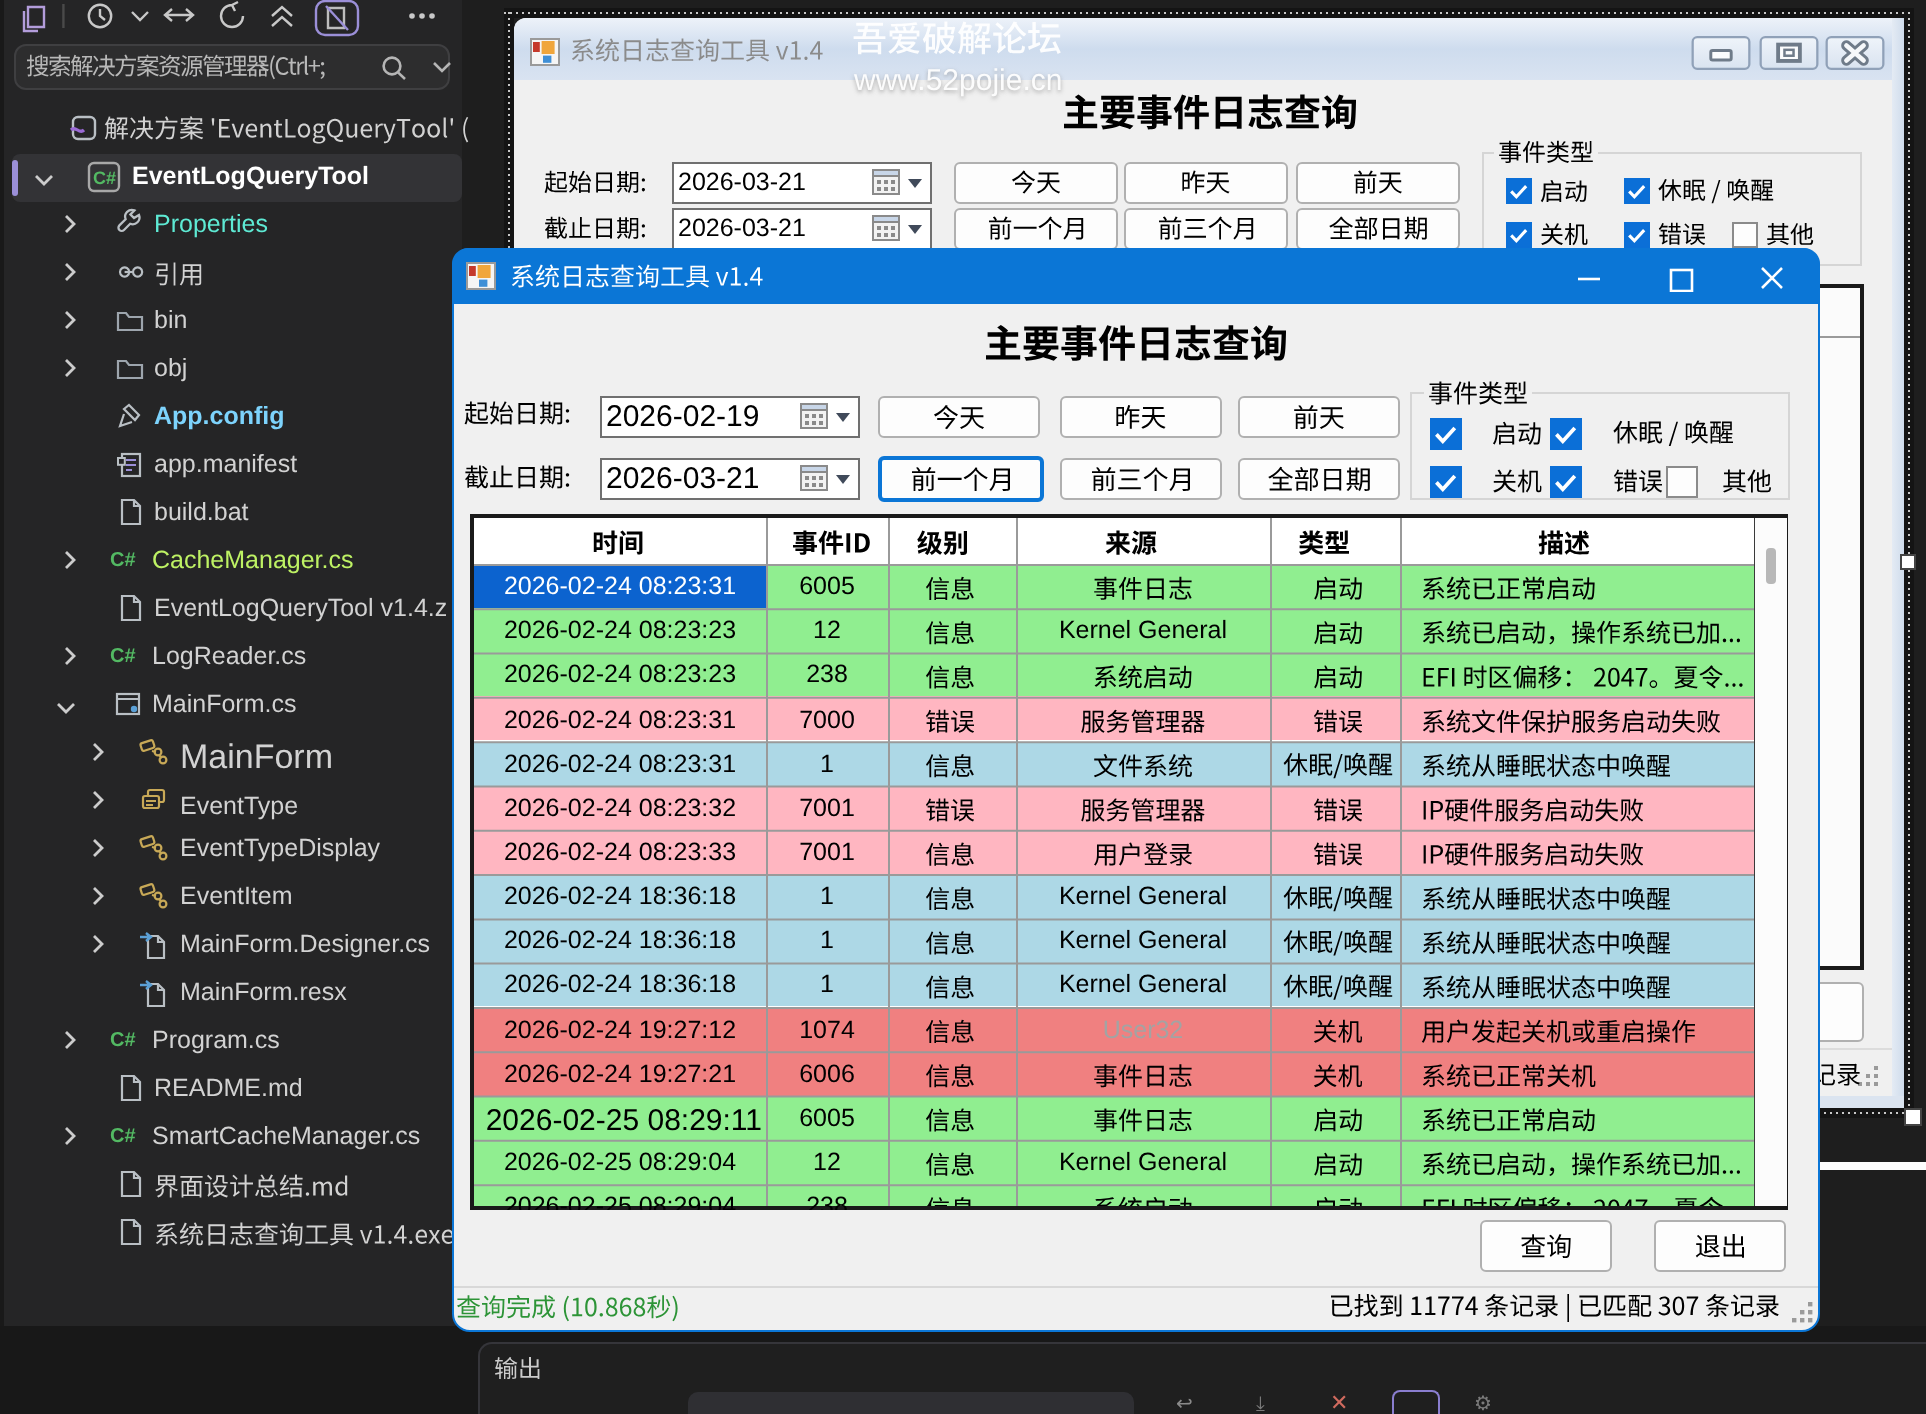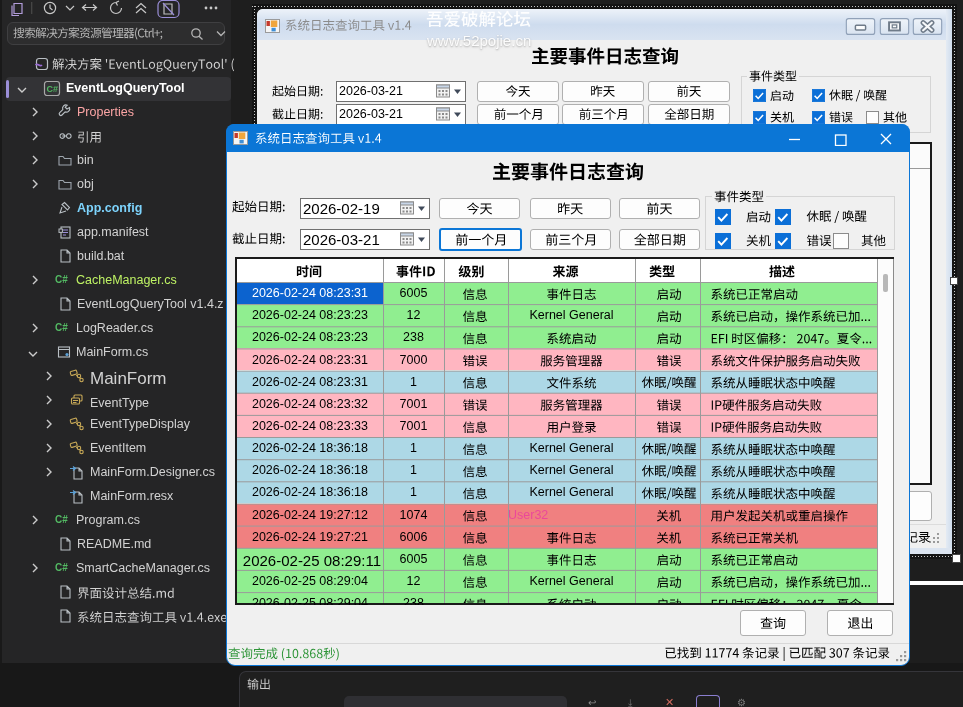--- a/index.html
+++ b/index.html
@@ -229,21 +229,21 @@
           <text x="0" y="10" font-family="Liberation Sans" font-size="10" font-weight="bold" fill="#53b963">C#</text>
         </g>
         <g transform="translate(58,585)">
           <path d="M3 1 h6 l3 3 v9 H3 z M9 1 v3 h3" fill="none" stroke="#b9bfc4" stroke-width="1.1"></path>
         </g>
         <g transform="translate(58,609)">
           <path d="M3 1 h6 l3 3 v9 H3 z M9 1 v3 h3" fill="none" stroke="#b9bfc4" stroke-width="1.1"></path>
         </g>
       </svg>
       <div class="abs" style="left:66px;top:81px;font-size:12.5px;font-weight:bold;color:#ffffff;white-space:nowrap">EventLogQueryTool</div>
-      <div class="abs" style="left:77px;top:105px;font-size:12.5px;font-weight:normal;color:#fca5a5;white-space:nowrap">Properties</div>
+      <div class="abs" style="left:77px;top:105px;font-size:12.5px;font-weight:normal;color:#5eead4;white-space:nowrap">Properties</div>
       <div class="abs" style="left:77px;top:153px;font-size:12.5px;font-weight:normal;color:#d2d2d2;white-space:nowrap">bin</div>
       <div class="abs" style="left:77px;top:177px;font-size:12.5px;font-weight:normal;color:#d2d2d2;white-space:nowrap">obj</div>
       <div class="abs" style="left:77px;top:201px;font-size:12.5px;font-weight:bold;color:#7dd3fc;white-space:nowrap">App.config</div>
       <div class="abs" style="left:77px;top:225px;font-size:12.5px;font-weight:normal;color:#d2d2d2;white-space:nowrap">app.manifest</div>
       <div class="abs" style="left:77px;top:249px;font-size:12.5px;font-weight:normal;color:#d2d2d2;white-space:nowrap">build.bat</div>
       <div class="abs" style="left:76px;top:273px;font-size:12.5px;font-weight:normal;color:#bef264;white-space:nowrap">CacheManager.cs</div>
       <div class="abs" style="left:77px;top:297px;font-size:12.5px;font-weight:normal;color:#d2d2d2;white-space:nowrap">EventLogQueryTool v1.4.z</div>
       <div class="abs" style="left:76px;top:321px;font-size:12.5px;font-weight:normal;color:#d2d2d2;white-space:nowrap">LogReader.cs</div>
       <div class="abs" style="left:76px;top:345px;font-size:12.5px;font-weight:normal;color:#d2d2d2;white-space:nowrap">MainForm.cs</div>
       <div class="abs" style="left:90px;top:369px;font-size:17px;font-weight:normal;color:#d2d2d2;white-space:nowrap">MainForm</div>
@@ -527,21 +527,21 @@
       <div style="position:absolute;font-size:12.5px;color:#000;text-align:center;white-space:nowrap;left:383px;top:441.1px;width:61px">1</div>
       <div style="position:absolute;font-size:12.5px;color:#000;text-align:center;white-space:nowrap;left:508px;top:441.1px;width:127px">Kernel General</div>
       <div style="position:absolute;font-size:12.5px;color:#000;text-align:center;white-space:nowrap;left:237px;top:463.3px;width:146px;color:#000">2026-02-24 18:36:18</div>
       <div style="position:absolute;font-size:12.5px;color:#000;text-align:center;white-space:nowrap;left:383px;top:463.3px;width:61px">1</div>
       <div style="position:absolute;font-size:12.5px;color:#000;text-align:center;white-space:nowrap;left:508px;top:463.3px;width:127px">Kernel General</div>
       <div style="position:absolute;font-size:12.5px;color:#000;text-align:center;white-space:nowrap;left:237px;top:485.4px;width:146px;color:#000">2026-02-24 18:36:18</div>
       <div style="position:absolute;font-size:12.5px;color:#000;text-align:center;white-space:nowrap;left:383px;top:485.4px;width:61px">1</div>
       <div style="position:absolute;font-size:12.5px;color:#000;text-align:center;white-space:nowrap;left:508px;top:485.4px;width:127px">Kernel General</div>
       <div style="position:absolute;font-size:12.5px;color:#000;text-align:center;white-space:nowrap;left:237px;top:507.6px;width:146px;color:#000">2026-02-24 19:27:12</div>
       <div style="position:absolute;font-size:12.5px;color:#000;text-align:center;white-space:nowrap;left:383px;top:507.6px;width:61px">1074</div>
-      <div style="position:absolute;font-size:12.5px;color:#ec4899;text-align:left;white-space:nowrap;left:508px;top:507.6px;width:127px">User32</div>
+      <div style="position:absolute;font-size:12.5px;color:#a3a3a3;text-align:center;white-space:nowrap;left:508px;top:507.6px;width:127px">User32</div>
       <div style="position:absolute;font-size:12.5px;color:#000;text-align:center;white-space:nowrap;left:237px;top:529.7px;width:146px;color:#000">2026-02-24 19:27:21</div>
       <div style="position:absolute;font-size:12.5px;color:#000;text-align:center;white-space:nowrap;left:383px;top:529.7px;width:61px">6006</div>
       <div style="position:absolute;font-size:15px;color:#000;text-align:right;white-space:nowrap;left:235px;top:551.9px;width:146px;color:#000">2026-02-25 08:29:11</div>
       <div style="position:absolute;font-size:12.5px;color:#000;text-align:center;white-space:nowrap;left:383px;top:551.9px;width:61px">6005</div>
       <div style="position:absolute;font-size:12.5px;color:#000;text-align:center;white-space:nowrap;left:237px;top:574.0px;width:146px;color:#000">2026-02-25 08:29:04</div>
       <div style="position:absolute;font-size:12.5px;color:#000;text-align:center;white-space:nowrap;left:383px;top:574.0px;width:61px">12</div>
       <div style="position:absolute;font-size:12.5px;color:#000;text-align:center;white-space:nowrap;left:508px;top:574.0px;width:127px">Kernel General</div>
       <div style="position:absolute;font-size:12.5px;color:#000;text-align:center;white-space:nowrap;left:237px;top:596.2px;width:146px;color:#000">2026-02-25 08:29:04</div>
       <div style="position:absolute;font-size:12.5px;color:#000;text-align:center;white-space:nowrap;left:383px;top:596.2px;width:61px">238</div>
       <div class="abs" style="left:229px;top:605px;width:671px;height:8px;background:#f0f0f0"></div>

